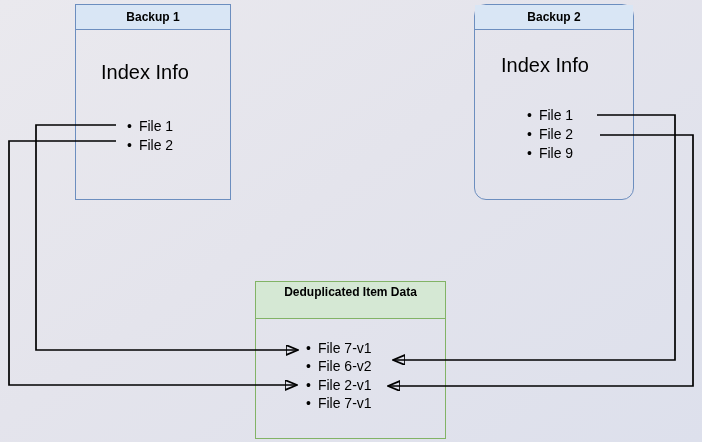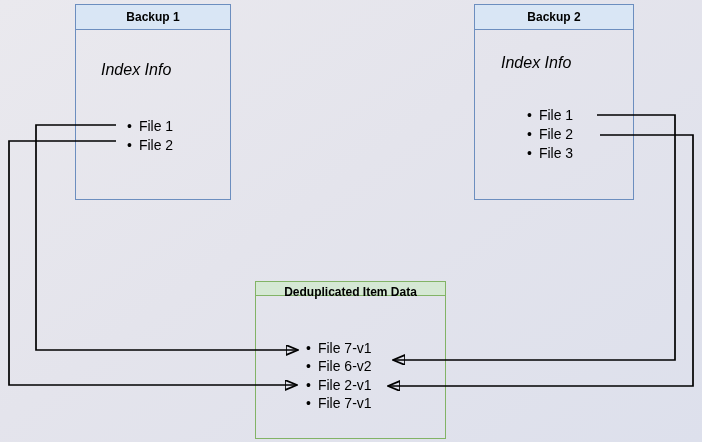--- a/index.html
+++ b/index.html
@@ -25,30 +25,29 @@
     text-align: center;
     font-weight: bold;
     font-size: 12px;
   }
   .box.blue { border: 1.5px solid #6c8ebf; }
   .box.blue .hdr { background: #d9e6f5; border-bottom: 1.5px solid #6c8ebf; }
   .box.green { border: 1.5px solid #82b366; }
   .box.green .hdr { background: #d5e8d4; border-bottom: 1.5px solid #82b366; }
 
   #backup1 { left: 75px;  top: 4px;   width: 156px; height: 196px; }
-  #backup2 { left: 474px; top: 4px;   width: 160px; height: 196px; }
+  #backup2 { left: 474px; top: 4px;   width: 160px; height: 196px; border-radius: 12px; }
   #dedup   { left: 255px; top: 281px; width: 191px; height: 158px; }
 
   #backup1 .hdr, #backup2 .hdr { height: 25px; line-height: 24px; }
-  #dedup .hdr { height: 14px; line-height: 20px; }
+  #dedup .hdr { height: 37px; line-height: 20px; }
 
   .subtitle {
     position: absolute;
-    font-size: 16px;
-    font-style: italic;
+    font-size: 20px;
   }
   #backup1 .subtitle { left: 25px; top: 56px; }
   #backup2 .subtitle { left: 26px; top: 49px; }
 
   .file-list { position: absolute; font-size: 14px; }
   #backup1 .file-list { left: 51px; top: 112px; line-height: 18.5px; }
   #backup2 .file-list { left: 52px; top: 101px; line-height: 19px; }
   #dedup   .file-list { left: 50px; top: 57px;  line-height: 18.3px; }
 
   .li { white-space: nowrap; }
@@ -78,21 +77,21 @@
       <div class="li"><span class="bullet">•</span><span>File 2</span></div>
     </div>
   </div>
 
   <div class="box blue" id="backup2">
     <div class="hdr">Backup 2</div>
     <div class="subtitle">Index Info</div>
     <div class="file-list">
       <div class="li"><span class="bullet">•</span><span>File 1</span></div>
       <div class="li"><span class="bullet">•</span><span>File 2</span></div>
-      <div class="li"><span class="bullet">•</span><span>File 3</span></div>
+      <div class="li"><span class="bullet">•</span><span>File 9</span></div>
     </div>
   </div>
 
   <div class="box green" id="dedup">
     <div class="hdr">Deduplicated Item Data</div>
     <div class="file-list">
       <div class="li"><span class="bullet">•</span><span>File 7-v1</span></div>
       <div class="li"><span class="bullet">•</span><span>File 6-v2</span></div>
       <div class="li"><span class="bullet">•</span><span>File 2-v1</span></div>
       <div class="li"><span class="bullet">•</span><span>File 7-v1</span></div>

